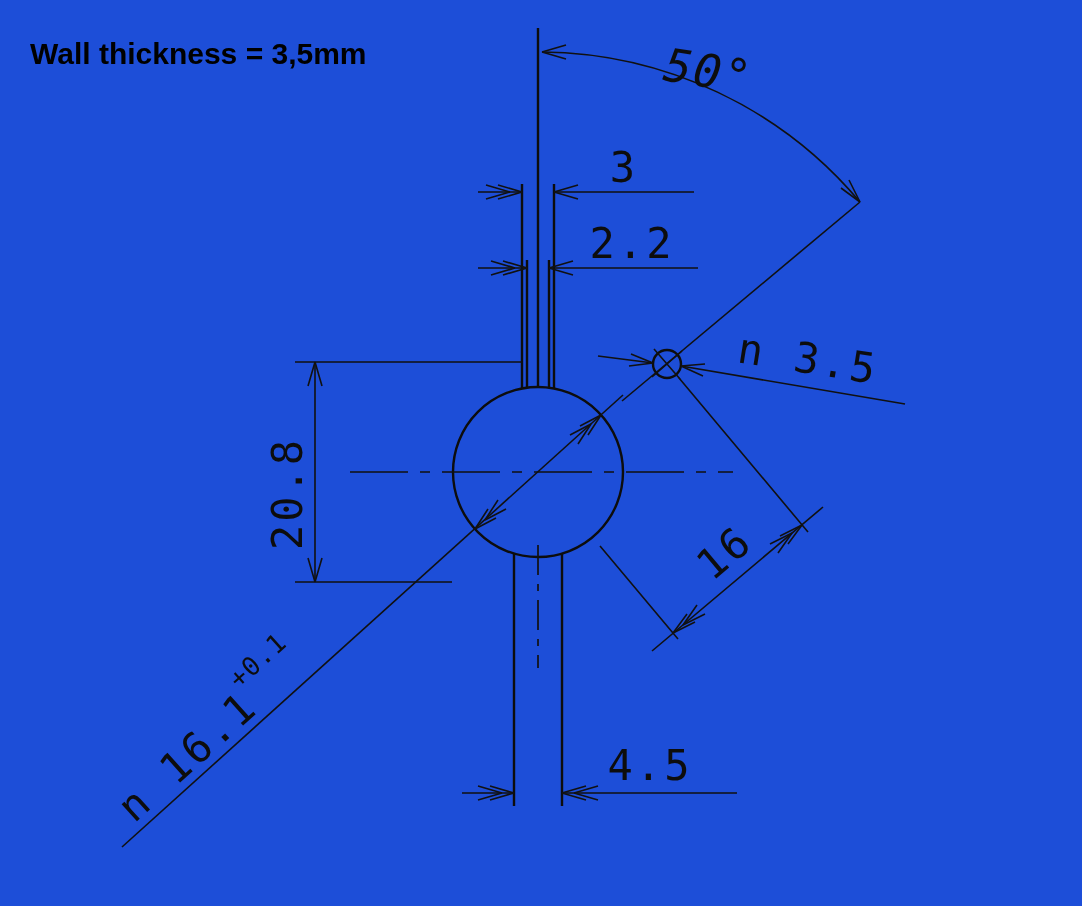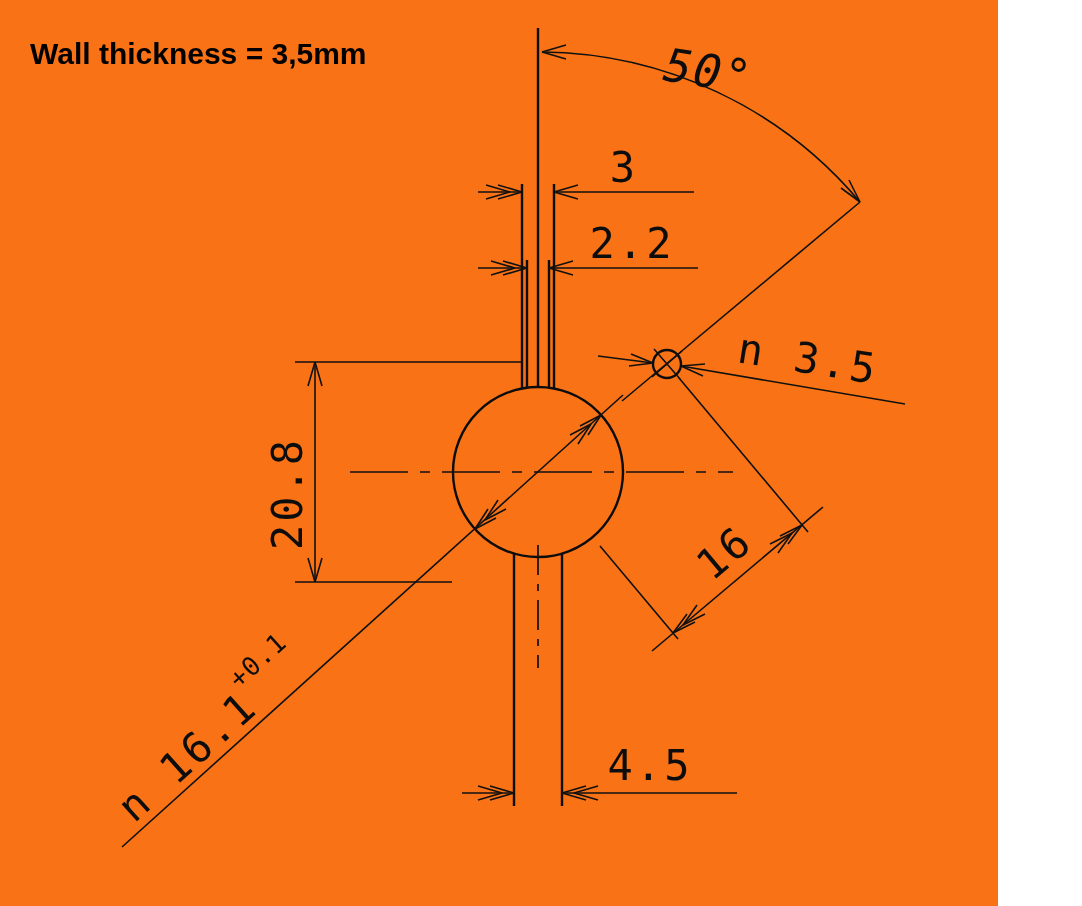--- a/index.html
+++ b/index.html
@@ -1,24 +1,24 @@
 <!DOCTYPE html>
 <html><head>
 <meta charset="utf-8">
 <style>
   html, body {
     margin: 0;
     padding: 0;
     background: #ffffff;
   }
   .drawing-wrap {
-    width: 998px;
+    width: 1082px;
     height: 906px;
     position: relative;
-    background: #f97316;
+    background: #1d4ed8;
     overflow: hidden;
   }
   svg { display: block; }
   .outline   { stroke: #0d0d0d; stroke-width: 2.4; fill: none; stroke-linecap: butt; }
   .thin      { stroke: #111111; stroke-width: 1.6; fill: none; stroke-linecap: butt; }
   .dash      { stroke: #111111; stroke-width: 1.7; fill: none; }
   .dimtext   { font-family: "DejaVu Sans Mono", monospace; font-size: 42px; fill: #0d0d0d; letter-spacing: 3px; }
   .dimtext-sm{ font-family: "DejaVu Sans Mono", monospace; font-size: 26px; fill: #0d0d0d; letter-spacing: 1px; }
   .angletext { font-family: "DejaVu Sans Mono", monospace; font-size: 46px; font-style: italic; fill: #0d0d0d; letter-spacing: 2px; }
   .titletext { font-family: "Liberation Sans", sans-serif; font-size: 30px; font-weight: bold; fill: #000000; }

